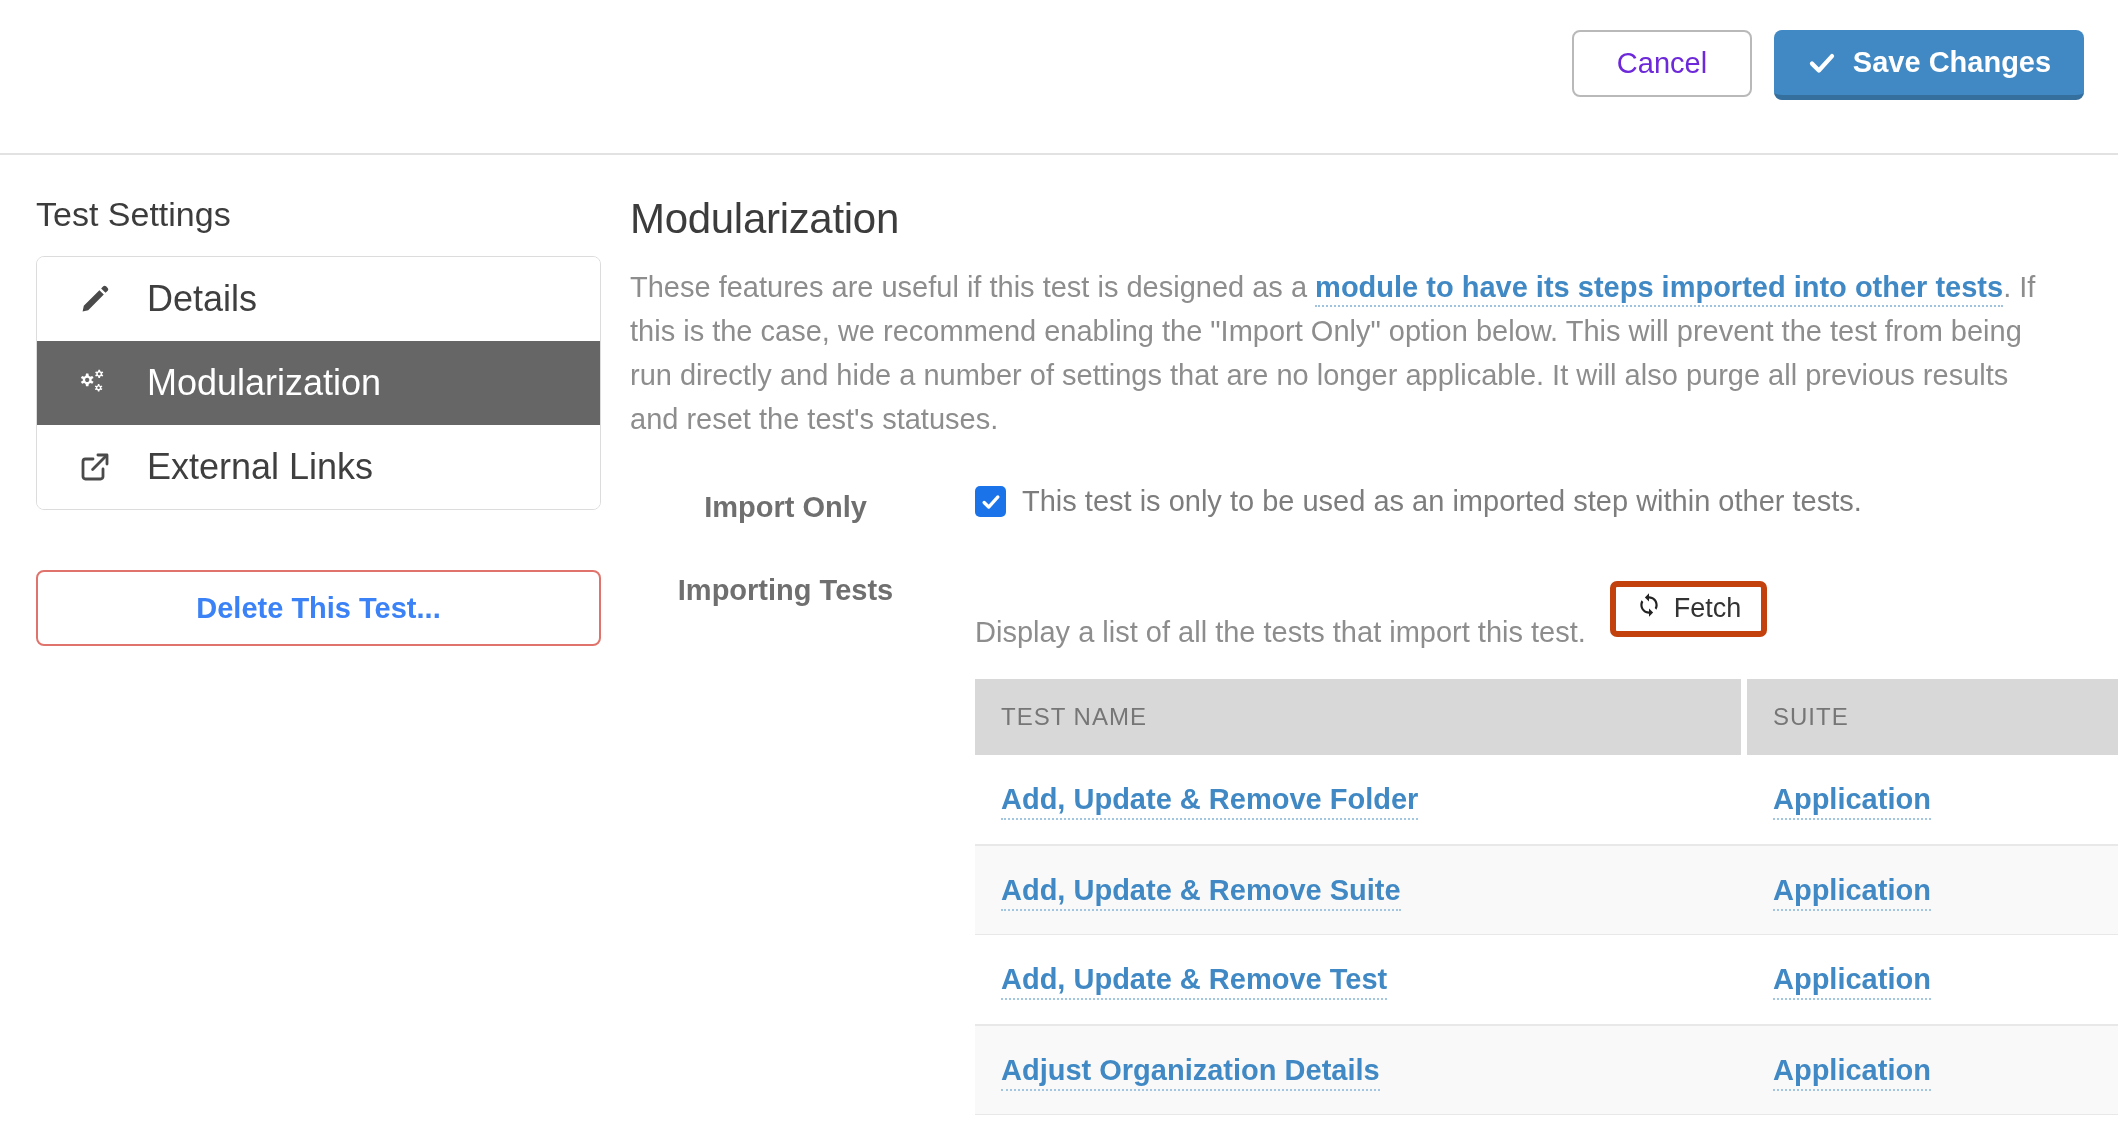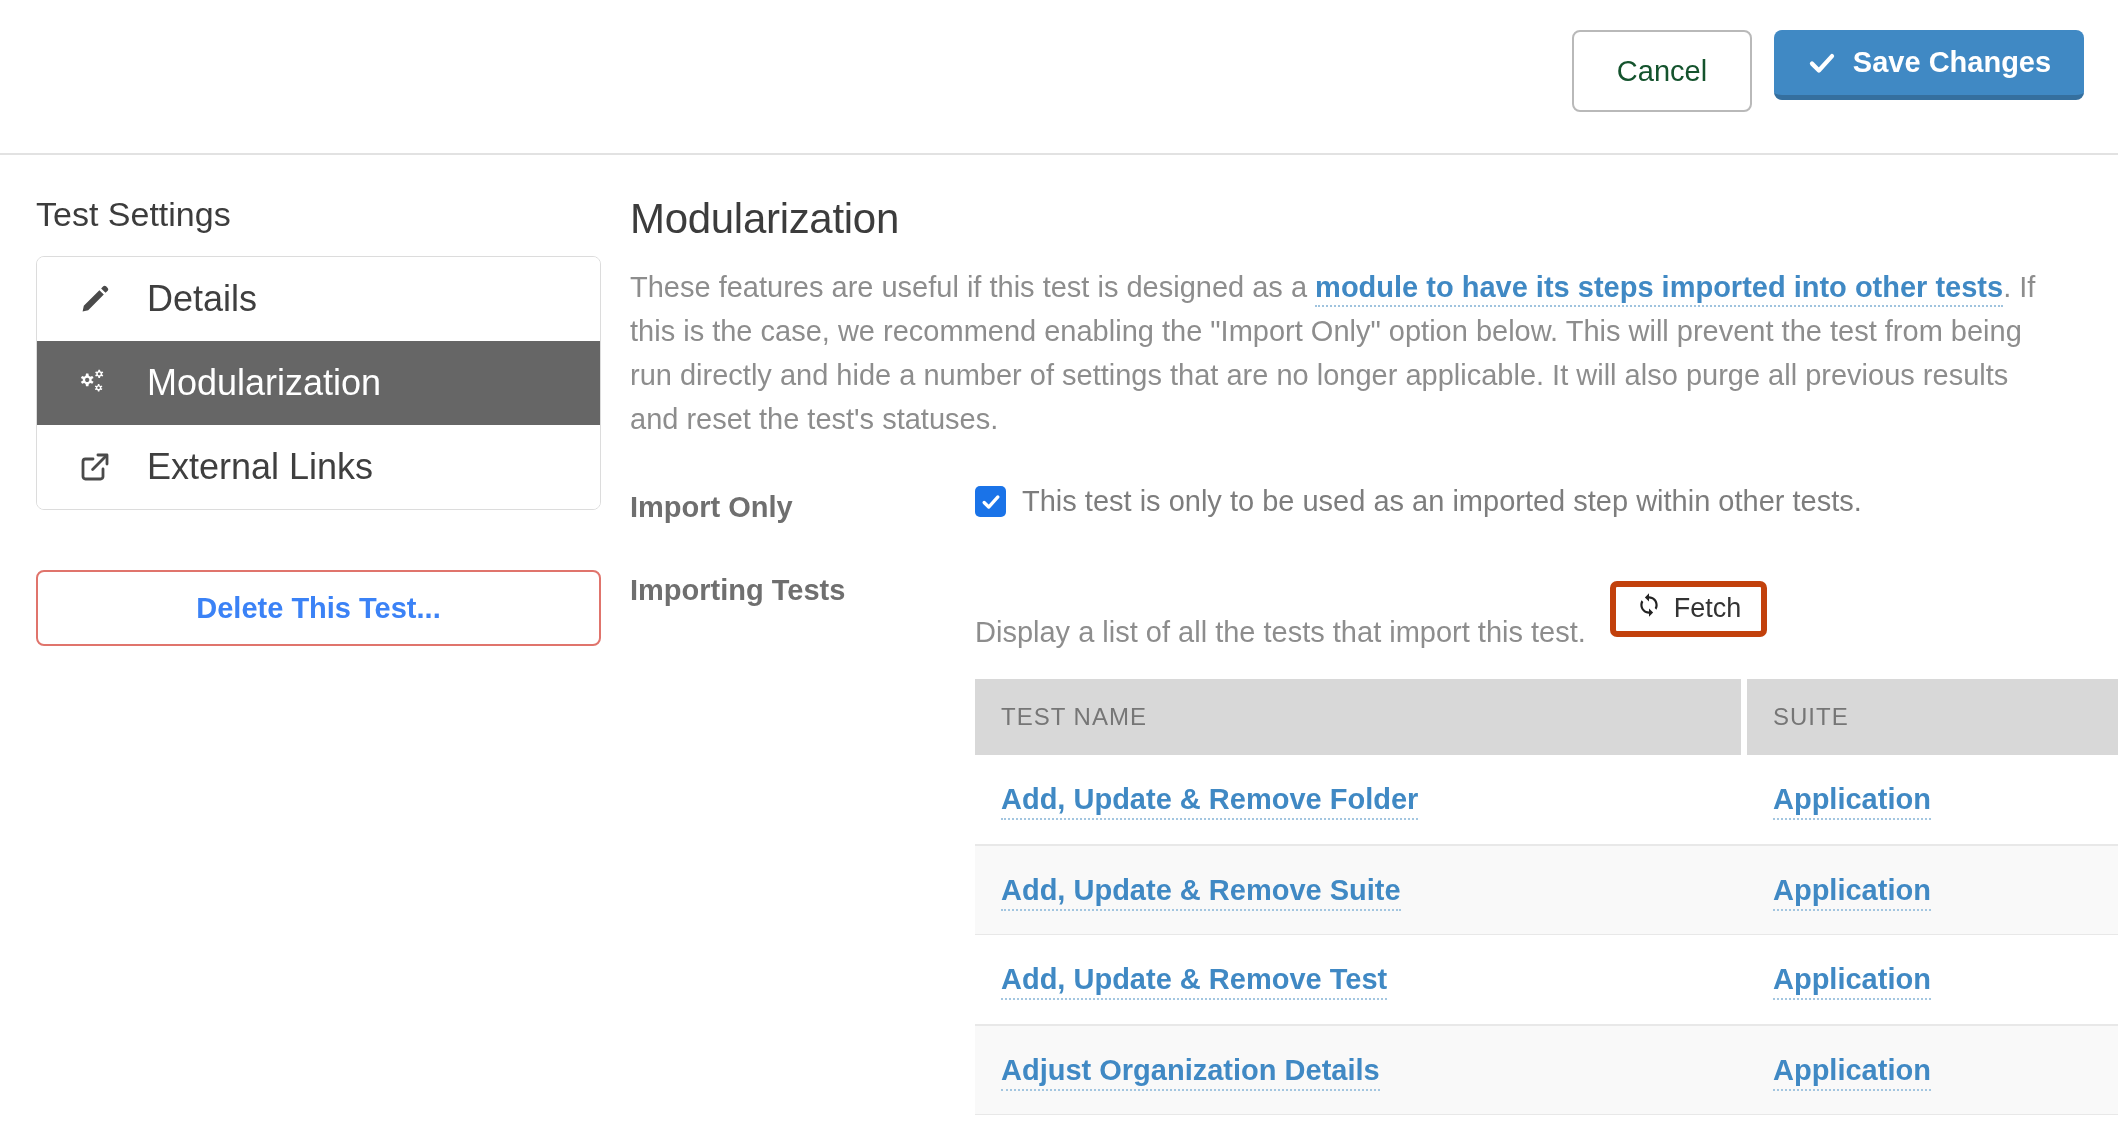--- a/index.html
+++ b/index.html
@@ -28,25 +28,25 @@
   .topbar-actions {
     position: absolute;
     right: 34px;
     top: 30px;
     display: flex;
     align-items: flex-start;
     gap: 22px;
   }
   .btn-cancel {
     min-width: 180px;
-    height: 82px;
+    height: 67px;
     border: 2px solid #b9b9b9;
     border-radius: 8px;
     background: #ffffff;
-    color: #14532d;
+    color: #6d28d9;
     font-size: 29px;
     font-family: "Liberation Sans", sans-serif;
     cursor: pointer;
     display: flex; align-items: center; justify-content: center;
   }
   .btn-save {
     min-width: 310px;
     height: 70px;
     border: none;
     border-radius: 8px;
@@ -135,21 +135,21 @@
     text-decoration: none;
     border-bottom: 2px dotted #9fc3de;
     padding-bottom: 2px;
   }
 
   
   .form-row { display: flex; align-items: flex-start; margin-top: 44px; }
   .form-label {
     width: 345px;
     flex: none;
-    text-align: left;
+    text-align: center;
     padding-right: 34px;
     font-size: 29px;
     color: #6f6f6f;
     font-weight: bold;
     padding-top: 6px;
   }
   .form-field { flex: 1; display: flex; align-items: center; }
 
   .cb {
     width: 31px; height: 31px;

